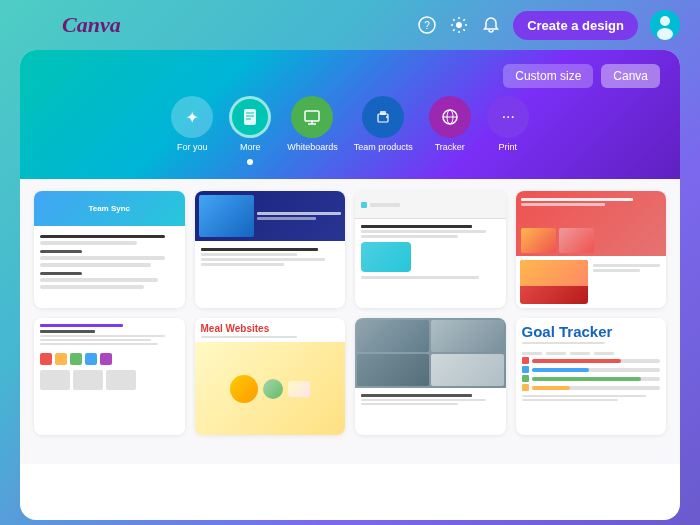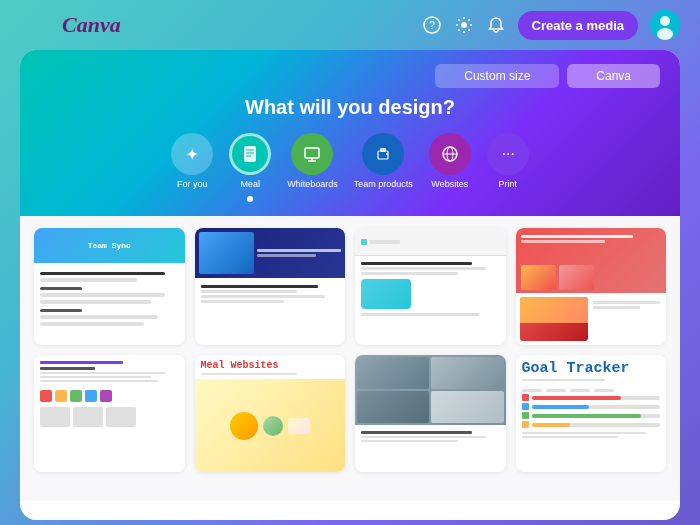--- a/index.html
+++ b/index.html
@@ -86,21 +86,21 @@
       display: flex;
       justify-content: flex-end;
       gap: 8px;
       margin-bottom: 8px;
     }
     .hero-btn {
       background: rgba(255,255,255,0.25);
       color: white;
       border: none;
       border-radius: 6px;
-      padding: 5px 29px;
+      padding: 5px 12px;
       font-size: 12px;
       cursor: pointer;
       font-weight: 500;
     }
     .hero-btn.upload {
       background: rgba(255,255,255,0.4);
     }
     .hero-title {
       text-align: center;
       color: white;
@@ -139,21 +139,20 @@
     
     .template-area {
       padding: 12px 14px;
       background: #f8f8fa;
       height: calc(470px - 185px);
     }
     .template-grid {
       display: grid;
       grid-template-columns: repeat(4, 1fr);
       gap: 10px;
-      font-family: Liberation Mono, monospace;
     }
     .template-card {
       background: white;
       border-radius: 8px;
       overflow: hidden;
       cursor: pointer;
       box-shadow: 0 1px 4px rgba(0,0,0,0.08);
       height: 117px;
     }
     .template-thumb {
@@ -241,58 +240,57 @@
           <circle cx="9" cy="9" r="3" fill="white"></circle>
           <path d="M9 1v2M9 15v2M1 9h2M15 9h2M3.2 3.2l1.4 1.4M13.4 13.4l1.4 1.4M3.2 14.8l1.4-1.4M13.4 4.6l1.4-1.4" stroke="white" stroke-width="1.5"></path>
         </svg>
       </div>
       <div class="nav-icon">
         <svg width="18" height="18" viewBox="0 0 18 18" fill="none">
           <path d="M9 2a5 5 0 0 0-5 5v4l-1.5 2h13L14 11V7a5 5 0 0 0-5-5z" stroke="white" stroke-width="1.5" fill="none"></path>
           <path d="M7 14a2 2 0 0 0 4 0" stroke="white" stroke-width="1.5" fill="none"></path>
         </svg>
       </div>
-      <button class="create-btn">Create a media</button>
+      <button class="create-btn">Create a design</button>
       <div class="avatar">
         <svg width="30" height="30" viewBox="0 0 30 30">
           <circle cx="15" cy="15" r="15" fill="#00bcd4"></circle>
           <circle cx="15" cy="11" r="5" fill="white" opacity="0.9"></circle>
           <ellipse cx="15" cy="24" rx="8" ry="6" fill="white" opacity="0.9"></ellipse>
         </svg>
       </div>
     </div>
   </div>
 
   <div class="main-card">
 
     <div class="hero">
       <div class="hero-top">
         <button class="hero-btn">Custom size</button>
         <button class="hero-btn upload">Canva</button>
       </div>
-      <div class="hero-title">What will you design?</div>
       <div class="icon-row">
 
         <div class="icon-item">
           <div class="icon-circle" style="background:rgba(255,255,255,0.25)">
             <span style="color:white;font-size:16px;">✦</span>
           </div>
           <span class="icon-label">For you</span>
         </div>
 
         <div class="icon-item">
           <div class="icon-circle" style="background:#00c4b4; border: 3px solid rgba(255,255,255,0.6);">
             <svg width="18" height="18" viewBox="0 0 18 18" fill="white">
               <rect x="3" y="1" width="12" height="16" rx="2" fill="white" opacity="0.9"></rect>
               <line x1="5" y1="5" x2="13" y2="5" stroke="#00c4b4" stroke-width="1.2"></line>
               <line x1="5" y1="8" x2="13" y2="8" stroke="#00c4b4" stroke-width="1.2"></line>
               <line x1="5" y1="11" x2="10" y2="11" stroke="#00c4b4" stroke-width="1.2"></line>
             </svg>
           </div>
-          <span class="icon-label">Meal</span>
+          <span class="icon-label">More</span>
           <div class="active-indicator"></div>
         </div>
 
         <div class="icon-item">
           <div class="icon-circle" style="background:#4caf50;">
             <svg width="18" height="18" viewBox="0 0 18 18" fill="white">
               <rect x="2" y="3" width="14" height="10" rx="1" stroke="white" stroke-width="1.5" fill="none"></rect>
               <line x1="9" y1="13" x2="9" y2="16" stroke="white" stroke-width="1.5"></line>
               <line x1="5" y1="16" x2="13" y2="16" stroke="white" stroke-width="1.5"></line>
             </svg>
@@ -315,21 +313,21 @@
         </div>
 
         <div class="icon-item">
           <div class="icon-circle" style="background:#9c27b0;">
             <svg width="18" height="18" viewBox="0 0 18 18" fill="white">
               <circle cx="9" cy="9" r="7" stroke="white" stroke-width="1.5" fill="none"></circle>
               <ellipse cx="9" cy="9" rx="3" ry="7" stroke="white" stroke-width="1" fill="none"></ellipse>
               <line x1="2" y1="9" x2="16" y2="9" stroke="white" stroke-width="1"></line>
             </svg>
           </div>
-          <span class="icon-label">Websites</span>
+          <span class="icon-label">Tracker</span>
         </div>
 
         <div class="icon-item">
           <div class="icon-circle" style="background:#7c3aed;">
             <span style="color:white;font-size:16px;letter-spacing:-1px;">···</span>
           </div>
           <span class="icon-label">Print</span>
         </div>
       </div>
     </div>

